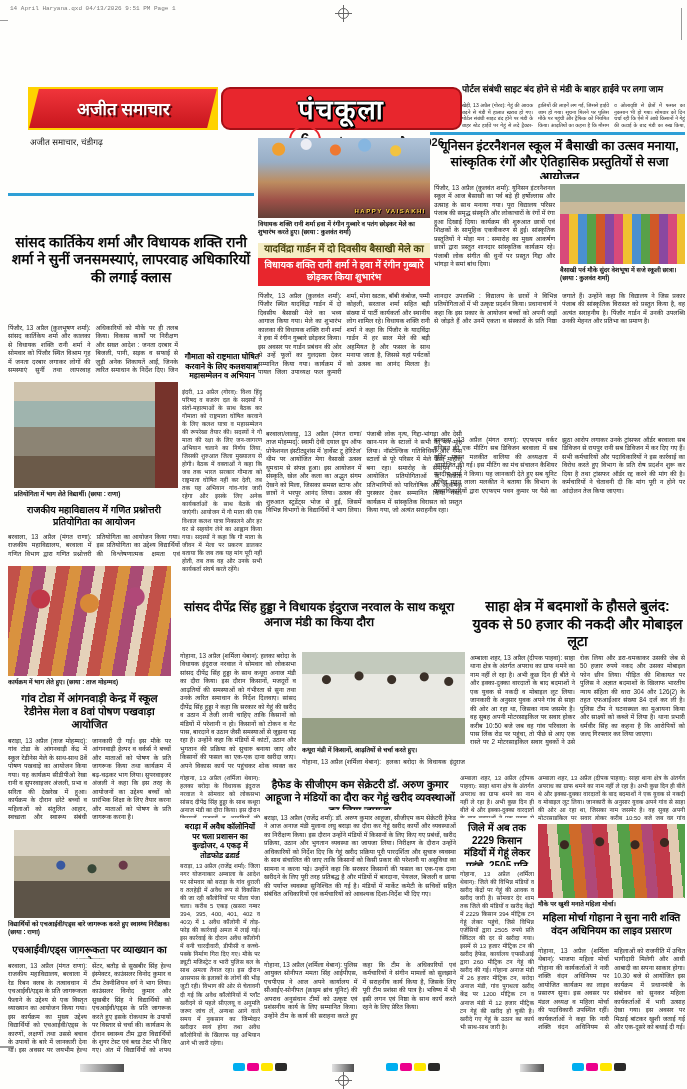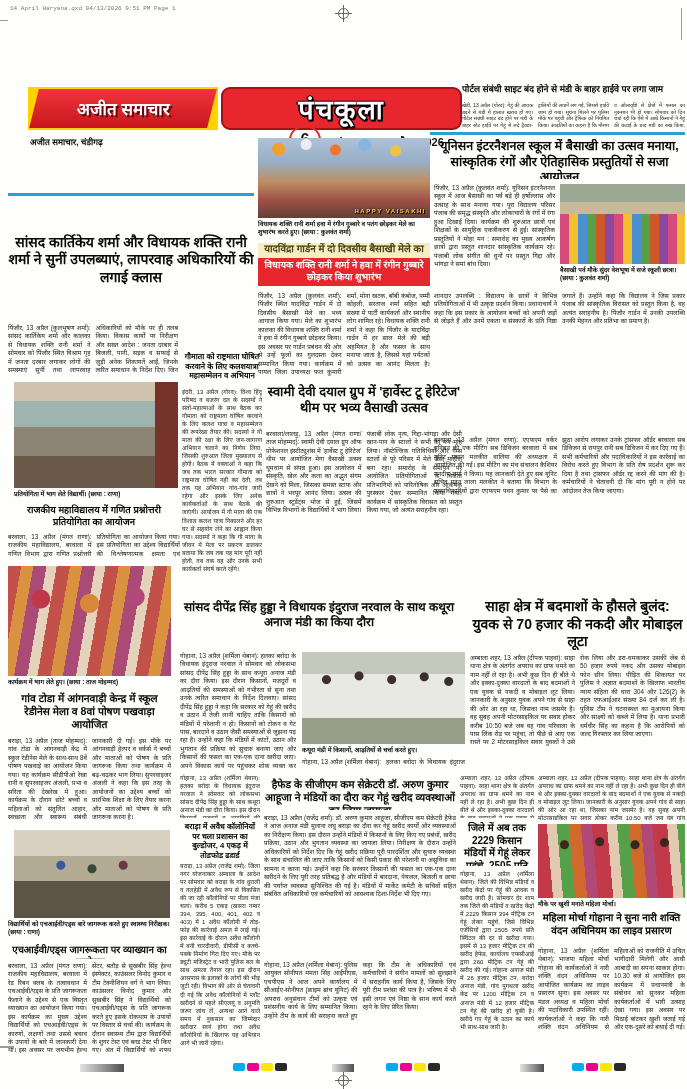--- a/index.html
+++ b/index.html
@@ -16,21 +16,21 @@
   
   #brand-banner{left:28px;top:87px;width:190px;height:43px;background:#ffd200;overflow:hidden;}
   #brand-ribbon{position:absolute;left:6px;top:2px;width:178px;height:39px;background:linear-gradient(180deg,#f0353b,#c8161d);
         transform:skewX(-14deg);display:flex;align-items:center;justify-content:center;}
   #brand-text{transform:skewX(14deg);color:#fff;font-weight:bold;font-size:17px;
         text-shadow:1px 1px 0 #7a0c10,2px 2px 0 #58070a;white-space:nowrap;}
   #title-box{left:221px;top:87px;width:241px;height:43px;background:#e8262d;border-radius:9px;
         border:2px solid #a31016;display:flex;align-items:center;justify-content:center;box-sizing:border-box;}
   #title-text{color:#fff;font-weight:bold;font-size:27px;letter-spacing:2px;white-space:nowrap;
         text-shadow:-1.5px 0 #000,1.5px 0 #000,0 -1.5px #000,0 1.5px #000,2px 2px 0 #000;}
-  #edition-line{left:30px;top:136px;width:180px;font-size:8.5px;font-weight:bold;color:#111;}
+  #edition-line{left:30px;top:136px;width:180px;font-size:8.5px;font-weight:normal;color:#111;}
   #page-circle{left:289px;top:125px;width:32px;height:30px;border:2px solid #e8262d;border-radius:50%;
         display:flex;align-items:center;justify-content:center;font-size:16px;font-weight:bold;color:#111;box-sizing:border-box;}
   #date-line{left:336px;top:134px;width:128px;font-size:11px;font-weight:bold;color:#111;white-space:nowrap;overflow:hidden;}
   
   .red-subhead{background:#e8262d;color:#fff;font-weight:bold;font-size:9.5px;line-height:1.3;
         text-align:center;padding:1px 2px;overflow:hidden;}
   .band-headline{background:#f5edc4;color:#4a4510;}
   
   .reg{position:absolute;width:17px;height:17px;}
   .reg i{position:absolute;display:block;}
@@ -70,21 +70,21 @@
   </div>
   <div class="abs" id="edition-line">अजीत समाचार, चंडीगढ़</div>
   <div class="abs" id="page-circle">6</div>
   <div class="abs" id="date-line">मंगलवार, 14 अप्रैल, 2026</div>
 
   <div class="abs headline" style="left:462px;top:84px;width:223px;height:15px;font-size:9px;white-space:nowrap;text-align:left">पोर्टल संबंधी साइट बंद होने से मंडी के बाहर हाईवे पर लगा जाम</div>
   <div class="abs body-text cols3" style="left:462px;top:102px;width:223px;height:30px;font-size:5px">खेड़ी, 13 अप्रैल (गोरव): गेहूं की आवक बढ़ने से मंडी में हालात खराब हो गए। पोर्टल संबंधी साइट बंद होने पर मंडी के बाहर स्टेट हाईवे पर गेहूं से लदे ट्रैक्टर-ट्रालियों की लाइनें लग गईं, जिससे हाईवे जाम हो गया। सूचना मिलने पर पुलिस मौके पर पहुंची और ट्रैफिक को नियमित किया। आढ़तियों का कहना है कि मौसम व ओलावृष्टि से क्षेत्रों में फसल का नुकसान भी हो गया। सोमवार को दिन चर्चा रही कि ऐसे में आधे किसानों ने गेहूं की कटाई के बाद मंडी का रुख किया, लेकिन अचानक गेट पास काटने संबंधी पोर्टल बंद हो गया, जिससे किसान परेशान हो गए और देखते ही देखते मंडी के बाहर बड़ी संख्या में वाहनों की कतारें लग गईं और हाईवे जाम हो गया। मार्केट कमेटी सचिव व पुलिस थाना प्रभारी मौके पर पहुंचे और किसानों को जल्द से पोर्टल चालू होने का आश्वासन दिया, तब जाकर किसान शांत हुए।</div>
   <div class="rule-blue" style="left:430px;top:132px;width:255px"></div>
   <div class="rule-blue" style="left:8px;top:193px;width:246px"></div>
 
-  <div class="abs headline" style="left:8px;top:202px;width:246px;height:116px;font-size:14px;display:flex;align-items:center;justify-content:center">सांसद कार्तिकेय शर्मा और विधायक शक्ति रानी शर्मा ने सुनीं उपलब्याएं, लापरवाह अधिकारियों की लगाई क्लास</div>
+  <div class="abs headline" style="left:8px;top:202px;width:246px;height:116px;font-size:14px;display:flex;align-items:center;justify-content:center">सांसद कार्तिकेय शर्मा और विधायक शक्ति रानी शर्मा ने सुनीं जनसमस्याएं, लापरवाह अधिकारियों की लगाई क्लास</div>
   <div class="photo" style="left:258px;top:138px;width:172px;height:80px;background:
       radial-gradient(circle at 12% 14%,#f0a030 0 6px,transparent 7px),
       radial-gradient(circle at 28% 8%,#ecedf4 0 5px,transparent 6px),
       radial-gradient(circle at 45% 15%,#ef7830 0 5px,transparent 6px),
       radial-gradient(circle at 62% 9%,#86b6e0 0 6px,transparent 7px),
       radial-gradient(circle at 80% 16%,#f2c340 0 5px,transparent 6px),
       linear-gradient(180deg,#aec2d8 0%,#98aec6 30%,#bd8d60 55%,#9d5048 78%,#634037 100%)">
     <span class="ov-text">HAPPY VAISAKHI</span>
   </div>
   <div class="abs caption" style="left:258px;top:220px;width:172px;height:18px">विधायक शक्ति रानी शर्मा हवा में रंगीन गुब्बारे व पतंग छोड़कर मेले का शुभारंभ करते हुए।   (छाया : कुलवंत शर्मा)</div>
@@ -106,21 +106,20 @@
   <div class="abs headline" style="left:182px;top:352px;width:80px;height:34px;font-size:7.8px">गौमाता को राष्ट्रमाता घोषित करवाने के लिए कलशयात्रा महासम्मेलन व अभियान</div>
   <div class="abs body-text" style="left:182px;top:388px;width:80px;height:208px;font-size:6px">इंदरी, 13 अप्रैल (गोरव): विश्व हिंदू परिषद व बजरंग दल के सदस्यों ने संतों-महात्माओं के साथ बैठक कर गौमाता को राष्ट्रमाता घोषित करवाने के लिए कलश यात्रा व महासम्मेलन की रूपरेखा तैयार की। सदस्यों ने गौ माता की रक्षा के लिए जन-जागरण अभियान चलाने का निर्णय लिया, जिसकी शुरुआत जिला मुख्यालय से होगी। बैठक में वक्ताओं ने कहा कि जब तक भारत सरकार गौमाता को राष्ट्रमाता घोषित नहीं कर देती, तब तक यह अभियान गांव-गांव जारी रहेगा और इसके लिए अनेक कार्यकर्ताओं के साथ बैठकें की जाएंगी। आयोजन में गौ माता की एक विशाल कलश यात्रा निकालने और हर घर से सहयोग लेने का आह्वान किया गया। सदस्यों ने कहा कि गौ माता के जीवन में मेला पर प्रकरण डालकर बताया कि जब तक यह मांग पूरी नहीं होती, तब तक वह और उनके सभी कार्यकर्ता संघर्ष करते रहेंगे।</div>
 
   <div class="photo" style="left:14px;top:382px;width:164px;height:106px;background:
       linear-gradient(90deg,transparent 86%,#76332b 86%),
       linear-gradient(180deg,#cfc3ad 0 18%,#9fb4ae 18% 42%,#8c8474 42% 70%,#6b5a49 70%)"></div>
   <div class="abs caption" style="left:14px;top:490px;width:164px;height:11px">प्रतियोगिता में भाग लेते विद्यार्थी।   (छाया : राणा)</div>
   <div class="abs headline" style="left:8px;top:504px;width:172px;height:26px;font-size:9.5px">राजकीय महाविद्यालय में गणित प्रश्नोत्तरी प्रतियोगिता का आयोजन</div>
   <div class="abs body-text cols2" style="left:8px;top:533px;width:172px;height:29px">बरवाला, 13 अप्रैल (मंगत राणा): राजकीय महाविद्यालय, बरवाला में गणित विभाग द्वारा गणित प्रश्नोत्तरी प्रतियोगिता का आयोजन किया गया। इस प्रतियोगिता का उद्देश्य विद्यार्थियों की विश्लेषणात्मक क्षमता एवं समस्या-समाधान कौशल को विकसित करना तथा वैज्ञानिक अभिरुचि को प्रोत्साहित करना रहा। प्रतियोगिता में विभिन्न कक्षाओं के विद्यार्थियों ने बढ़-चढ़कर भाग लिया और गणितीय प्रश्नों के रोचक उत्तर देकर अपनी प्रतिभा का परिचय दिया।</div>
 
-  <div class="abs headline" style="left:266px;top:384px;width:196px;height:42px;font-size:13px">स्वामी देवी दयाल ग्रुप में 'हार्वेस्ट टू हेरिटेज' थीम पर भव्य वैसाखी उत्सव</div>
   <div class="abs body-text cols2" style="left:266px;top:430px;width:196px;height:166px">बरवाला/लालड़ू, 13 अप्रैल (मंगत राणा/ताज मोहम्मद): स्वामी देवी दयाल ग्रुप ऑफ प्रोफेशनल इंस्टीट्यूशंस में 'हार्वेस्ट टू हेरिटेज' थीम पर आयोजित मेगा वैसाखी उत्सव धूमधाम से संपन्न हुआ। इस आयोजन में संस्कृति, खेल और कला का अद्भुत संगम देखने को मिला, जिसका समस्त स्टाफ और छात्रों ने भरपूर आनंद लिया। उत्सव की शुरुआत स्टूडेंट्स भोज से हुई, जिसमें विभिन्न विभागों के विद्यार्थियों ने भाग लिया। पंजाबी लोक नृत्य, गिद्दा-भांगड़ा और देसी खान-पान के स्टालों ने सभी का मन मोह लिया। नॉस्टेल्जिक गतिविधियों और गेम्स स्टालों से पूरे परिसर में मेले जैसा माहौल बना रहा। समारोह के समापन पर आयोजित प्रतियोगिताओं के विजेता प्रतिभागियों को पारितोषिक और आकर्षक पुरस्कार देकर सम्मानित किया गया। कार्यक्रम में सांस्कृतिक विरासत को प्रस्तुत किया गया, जो अत्यंत सराहनीय रहा।</div>
 
   <div class="abs body-text cols2" style="left:434px;top:436px;width:251px;height:160px">बरवाला, 13 अप्रैल (मंगत राणा): एएफएम वर्कर यूनियन की एक मीटिंग सब डिविजन बरवाला में सब यूनिट प्रधान मलकीत वालिया की अध्यक्षता में आयोजित की गई। इस मीटिंग का मंच संचालन कैशियर मनदीप शर्मा ने किया। यह जानकारी देते हुए सब यूनिट सचिव मदन लाला मलकीत ने बताया कि विभाग के उच्चाधिकारियों द्वारा एएफएम पवन कुमार पर पैसे का झूठा आरोप लगाकर उनके ट्रांसफर ऑर्डर बरवाला सब डिविजन से रायपुर रानी सब डिविजन में कर दिए गए हैं। सभी कर्मचारियों और पदाधिकारियों ने इस कार्रवाई का विरोध करते हुए विभाग के प्रति रोष प्रदर्शन शुरू कर दिया है तथा ट्रांसफर ऑर्डर रद्द करने की मांग की है। कर्मचारियों ने चेतावनी दी कि मांग पूरी न होने पर आंदोलन तेज किया जाएगा।</div>
 
   <div class="photo" style="left:8px;top:566px;width:163px;height:110px;background:
       radial-gradient(circle at 20% 30%,#c03848 0 9px,transparent 10px),
       radial-gradient(circle at 50% 34%,#d88838 0 9px,transparent 10px),
       radial-gradient(circle at 78% 28%,#b04878 0 9px,transparent 10px),
       repeating-linear-gradient(100deg,#c25149 0 13px,#d9923f 13px 25px,#a94b74 25px 38px,#e5d2ba 38px 48px),
       #8a4a3a"></div>
@@ -133,21 +132,21 @@
   <div class="photo" style="left:302px;top:652px;width:163px;height:92px;background:
       radial-gradient(circle at 15% 30%,#3a3028 0 4px,transparent 5px),
       radial-gradient(circle at 35% 26%,#3a3028 0 4px,transparent 5px),
       radial-gradient(circle at 55% 30%,#3a3028 0 4px,transparent 5px),
       radial-gradient(circle at 75% 27%,#3a3028 0 4px,transparent 5px),
       radial-gradient(circle at 90% 32%,#3a3028 0 4px,transparent 5px),
       linear-gradient(180deg,#c3cabd 0 24%,#e9e9e3 24% 72%,#97a086 72%)"></div>
   <div class="abs caption" style="left:302px;top:746px;width:163px;height:10px">कथूरा मंडी में किसानों, आढ़तियों से चर्चा करते हुए।</div>
   <div class="abs body-text cols2" style="left:302px;top:758px;width:163px;height:13px">गोहाना, 13 अप्रैल (शर्मिला थेबान): हलका बरोदा के विधायक इंदुराज नरवाल ने सोमवार को लोकसभा सांसद दीपेंद्र सिंह हुड्डा के साथ कथूरा अनाज मंडी का दौरा किया। इस दौरान किसानों, मजदूरों व आढ़तियों की समस्याओं को गंभीरता से सुना तथा उनके त्वरित समाधान के निर्देश दिलवाए। सांसद दीपेंद्र सिंह हुड्डा ने कहा कि सरकार को गेहूं की खरीद व उठान में तेजी लानी चाहिए ताकि किसानों को मंडियों में परेशानी न हो। किसानों को टोकन व गेट पास, बारदाने व उठान जैसी समस्याओं से जूझना पड़ रहा है। उन्होंने कहा कि मंडियों में कांटों, उठान और भुगतान की प्रक्रिया को सुचारु बनाया जाए और किसानों की फसल का एक-एक दाना खरीदा जाए। अपने विकास कार्य पर पहुंचकर शोक व्यक्त कर परिवार को सांत्वना भी दी। ऐसे और समस्या समाधान के लिए आने वाले मुद्दों के लिए सेवा और काम करते रहेंगे।</div>
 
-  <div class="abs headline" style="left:470px;top:598px;width:215px;height:52px;font-size:14px">साहा क्षेत्र में बदमाशों के हौसले बुलंद: युवक से 70 हजार की नकदी और मोबाइल लूटा</div>
+  <div class="abs headline" style="left:470px;top:598px;width:215px;height:52px;font-size:14px">साहा क्षेत्र में बदमाशों के हौसले बुलंद: युवक से 50 हजार की नकदी और मोबाइल लूटा</div>
   <div class="abs body-text cols2" style="left:470px;top:654px;width:215px;height:114px">अम्बाला शहर, 13 अप्रैल (दीपक पाहवा): साहा थाना क्षेत्र के अंतर्गत अपराध का ग्राफ थमने का नाम नहीं ले रहा है। अभी कुछ दिन ही बीते थे और इक्का-दुक्का वारदातों के बाद बदमाशों ने एक युवक से नकदी व मोबाइल लूट लिया। जानकारी के अनुसार युवक अपने गांव से साहा की ओर आ रहा था, जिसका नाम जसमेर है। वह सुबह अपनी मोटरसाइकिल पर सवार होकर करीब 10:50 बजे जब वह गांव परिवाला के पास लिंक रोड पर पहुंचा, तो पीछे से आए एक रास्ते पर 2 मोटरसाइकिल सवार युवकों ने उसे रोक लिया और डरा-धमकाकर उसकी जेब से 50 हजार रुपये नकद और उसका मोबाइल फोन छीन लिया। पीड़ित की शिकायत पर पुलिस ने अज्ञात बदमाशों के खिलाफ भारतीय न्याय संहिता की धारा 304 और 126(2) के तहत एफआईआर संख्या 84 दर्ज कर ली है। पुलिस टीम ने घटनास्थल का मुआयना किया और साक्ष्यों को कब्जे में लिया है। थाना प्रभारी धर्मवीर सिंह का कहना है कि आरोपियों को जल्द गिरफ्तार कर लिया जाएगा।</div>
 
   <div class="abs body-text" style="left:180px;top:774px;width:80px;height:44px;font-size:6px">गोहाना, 13 अप्रैल (शर्मिला थेबान): हलका बरोदा के विधायक इंदुराज नरवाल ने सोमवार को लोकसभा सांसद दीपेंद्र सिंह हुड्डा के साथ कथूरा अनाज मंडी का दौरा किया। इस दौरान किसानों, मजदूरों व आढ़तियों की समस्याओं को गंभीरता से सुना तथा उनके त्वरित समाधान के निर्देश दिलवाए। सांसद दीपेंद्र सिंह हुड्डा ने कहा कि सरकार को गेहूं की खरीद व उठान में तेजी लानी चाहिए ताकि किसानों को मंडियों में परेशानी न हो। किसानों को टोकन व गेट पास, बारदाने व उठान जैसी समस्याओं से जूझना पड़ रहा है। उन्होंने कहा कि मंडियों में कांटों, उठान और भुगतान की प्रक्रिया को सुचारु बनाया जाए और किसानों की फसल का एक-एक दाना खरीदा जाए। अपने विकास कार्य पर पहुंचकर शोक व्यक्त कर परिवार को सांत्वना भी दी। ऐसे और समस्या समाधान के लिए आने वाले मुद्दों के लिए सेवा और काम करते रहेंगे।</div>
   <div class="abs headline" style="left:180px;top:822px;width:80px;height:36px;font-size:7.8px">बराड़ा में अवैध कॉलोनियों पर चला प्रशासन का बुल्डोजर, 4 एकड़ में तोड़फोड़ ढहाई</div>
   <div class="abs body-text" style="left:180px;top:862px;width:80px;height:196px;font-size:6px">बराड़ा, 13 अप्रैल (राजेंद्र शर्मा): जिला नगर योजनाकार अम्बाला के आदेश पर सोमवार को बराड़ा के गांव धुराली व तलहेड़ी में अवैध रूप से विकसित की जा रही कॉलोनियों पर पीला पंजा चला। करीब 5 एकड़ (खसरा नम्बर 394, 395, 400, 401, 402 व 403) में 1 अवैध कॉलोनी में तोड़-फोड़ की कार्रवाई अमल में लाई गई। इस कार्रवाई के दौरान अवैध कॉलोनी में बनी चारदीवारी, डीपीसी व कच्चे-पक्के निर्माण गिरा दिए गए। मौके पर ड्यूटी मजिस्ट्रेट व भारी पुलिस बल के साथ अमला तैनात रहा। इस दौरान आसपास के इलाकों के लोगों की भीड़ जुटी रही। विभाग की ओर से चेतावनी दी गई कि अवैध कॉलोनियों में प्लॉट खरीदने से पहले सीएलयू व अनुमति जरूर जांच लें, अन्यथा आने वाले समय में नुकसान का जिम्मेदार खरीदार स्वयं होगा तथा अवैध कॉलोनियों के खिलाफ यह अभियान आगे भी जारी रहेगा।</div>
 
   <div class="abs headline" style="left:264px;top:778px;width:192px;height:32px;font-size:10.5px">हैफेड के सीजीएम कम सेक्रेटरी डॉ. अरुण कुमार आहूजा ने मंडियों का दौरा कर गेहूं खरीद व्यवस्थाओं का लिया जायजा</div>
   <div class="abs body-text" style="left:264px;top:814px;width:192px;height:118px">बराड़ा, 13 अप्रैल (राजेंद्र शर्मा): डॉ. अरुण कुमार आहूजा, सीजीएम कम सेक्रेटरी हैफेड ने आज अनाज मंडी मुलाना लघु बराड़ा का दौरा कर गेहूं खरीद कार्यों और व्यवस्थाओं का निरीक्षण किया। इस दौरान उन्होंने मंडियों में किसानों के लिए किए गए प्रबंधों, खरीद प्रक्रिया, उठान और भुगतान व्यवस्था का जायजा लिया। निरीक्षण के दौरान उन्होंने अधिकारियों को निर्देश दिए कि गेहूं खरीद प्रक्रिया पूरी पारदर्शिता और सुचारु व्यवस्था के साथ संचालित की जाए ताकि किसानों को किसी प्रकार की परेशानी या असुविधा का सामना न करना पड़े। उन्होंने कहा कि सरकार किसानों की फसल का एक-एक दाना खरीदने के लिए पूरी तरह प्रतिबद्ध है और मंडियों में बारदाना, पेयजल, बिजली व छाया की पर्याप्त व्यवस्था सुनिश्चित की गई है। मंडियों में मार्केट कमेटी के सचिवों सहित संबंधित अधिकारियों एवं कर्मचारियों को आवश्यक दिशा-निर्देश भी दिए गए।</div>
   <div class="abs body-text cols2" style="left:264px;top:961px;width:192px;height:96px">गोहाना, 13 अप्रैल (शर्मिला थेबान): पुलिस आयुक्त सोनीपत ममता सिंह आईपीएस, एचपीएस ने आज अपने कार्यालय में सीआईए-सोनीपत (क्राइम ब्रांच यूनिट) की अपराध अनुसंधान टीमों को उत्कृष्ट एवं प्रशंसनीय कार्य के लिए सम्मानित किया। उन्होंने टीम के कार्य की सराहना करते हुए कहा कि टीम के अधिकारियों एवं कर्मचारियों ने संगीन मामलों को सुलझाने में सराहनीय कार्य किया है, जिसके लिए पूरी टीम प्रशंसा की पात्र है। भविष्य में भी इसी लगन एवं निष्ठा के साथ कार्य करते रहने के लिए प्रेरित किया।</div>
 

